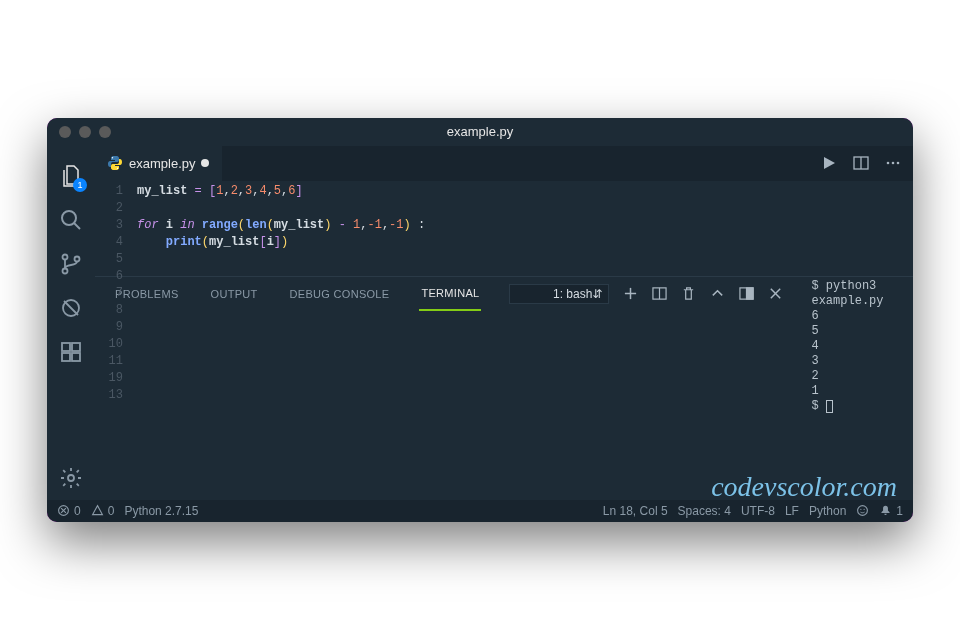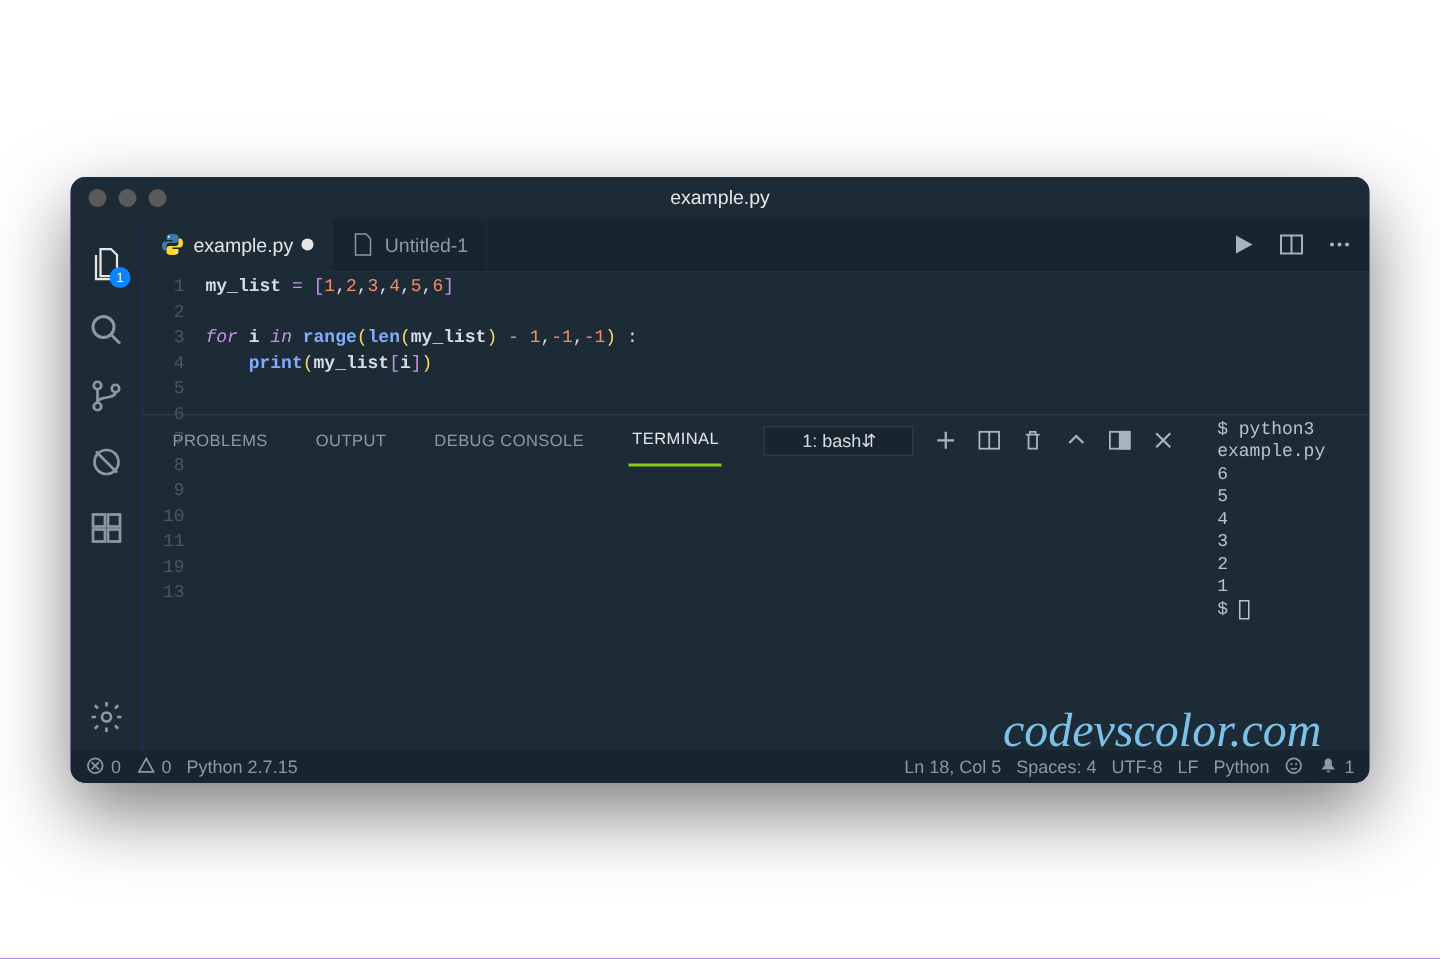--- a/index.html
+++ b/index.html
@@ -8,21 +8,21 @@
   font-family: -apple-system, BlinkMacSystemFont, 'Segoe UI', sans-serif;
   width: 960px;
   height: 639px;
   display: flex;
   align-items: center;
   justify-content: center;
 }
 .window {
   width: 866px;
   height: 404px;
-  background: #6d28d9;
+  background: #a21caf;
   border-radius: 10px;
   box-shadow: 0 20px 50px rgba(0,0,0,0.5);
   display: flex;
   flex-direction: column;
   overflow: hidden;
   position: relative;
 }
 .titlebar {
   height: 28px;
   display: flex;
@@ -206,40 +206,40 @@
 }
 .term-select {
   background: #18242e;
   color: #d6dde3;
   font-size: 12px;
   padding: 2px 6px;
   border: 1px solid #2a3a47;
   width: 100px;
   display: flex;
   align-items: center;
-  justify-content: center;
+  justify-content: flex-end;
   cursor: pointer;
 }
 .panel-actions svg { width: 15px; height: 15px; cursor: pointer; }
 .terminal {
   flex: 1;
   padding: 2px 16px;
   font-family: Menlo, Monaco, 'Courier New', monospace;
   font-size: 12px;
   line-height: 15px;
   color: #b8c3cc;
   position: relative;
 }
 .watermark {
   position: absolute;
-  right: 32px;
+  right: 16px;
   bottom: 6px;
   color: #7cc2e8;
   font-family: 'Brush Script MT', cursive;
-  font-size: 32px;
+  font-size: 28px;
   font-style: italic;
 }
 .cursor-block {
   display: inline-block;
   width: 7px;
   height: 13px;
   border: 1px solid #b8c3cc;
   vertical-align: text-bottom;
 }
 .statusbar {
@@ -321,26 +321,20 @@
       <div class="tabs-row">
         <div class="tab active">
           <svg class="tab-icon" viewBox="0 0 16 16">
               <path fill="#3c78aa" d="M7 1c-3 0-3 2-3 2v2h4v1H3S1 6 1 9s2 3 2 3h1V9s0-2 2-2h4s2 0 2-2V3s0-2-3-2H7z"></path>
               <circle cx="5.5" cy="2.8" r="0.7" fill="#fff"></circle>
               <path fill="#fdd835" d="M9 15c3 0 3-2 3-2v-2H8v-1h5s2 0 2-3-2-3-2-3h-1v3s0 2-2 2H6s-2 0-2 2v2s0 2 3 2h2z"></path>
               <circle cx="10.5" cy="13.2" r="0.7" fill="#fff"></circle>
             </svg>
           <span>example.py</span>
           <span class="dot-mod"></span>
-        </div>
-        <div class="tab">
-          <svg class="tab-icon" viewBox="0 0 16 16" fill="#8a99a6">
-              <path d="M3 1h7l3 3v11H3z" fill="none" stroke="#8a99a6"></path>
-            </svg>
-          <span>Untitled-1</span>
         </div>
         <div class="tabs-spacer"></div>
         <div class="tab-actions">
           <svg viewBox="0 0 16 16" fill="currentColor">
               <path d="M3 2l11 6-11 6z"></path>
             </svg>
           <svg viewBox="0 0 16 16" fill="none" stroke="currentColor" stroke-width="1.3">
               <rect x="1" y="2" width="14" height="12"></rect>
               <line x1="8" y1="2" x2="8" y2="14"></line>
             </svg>

